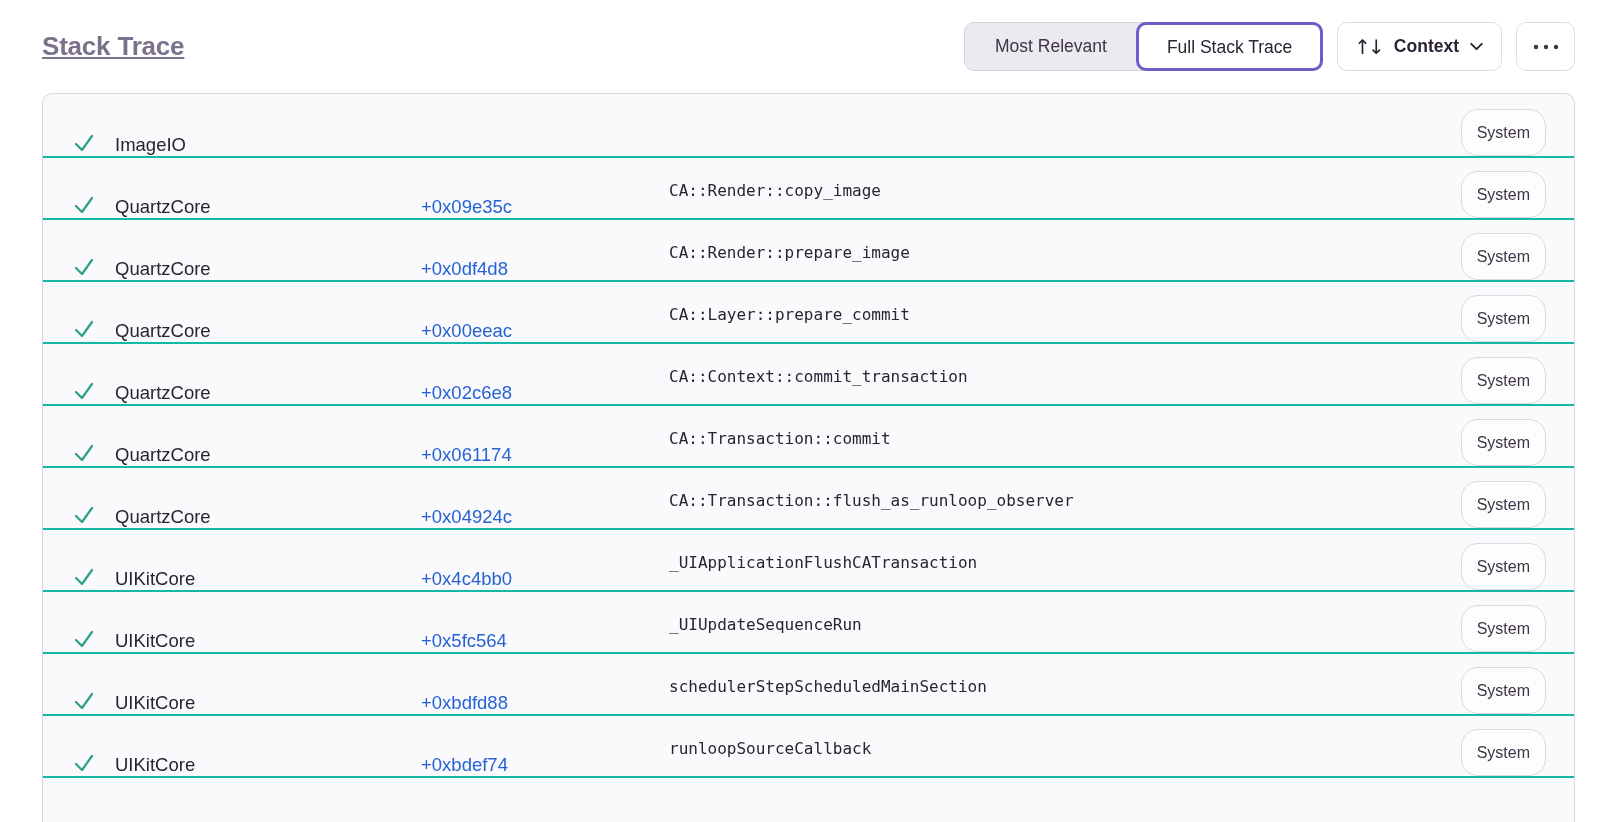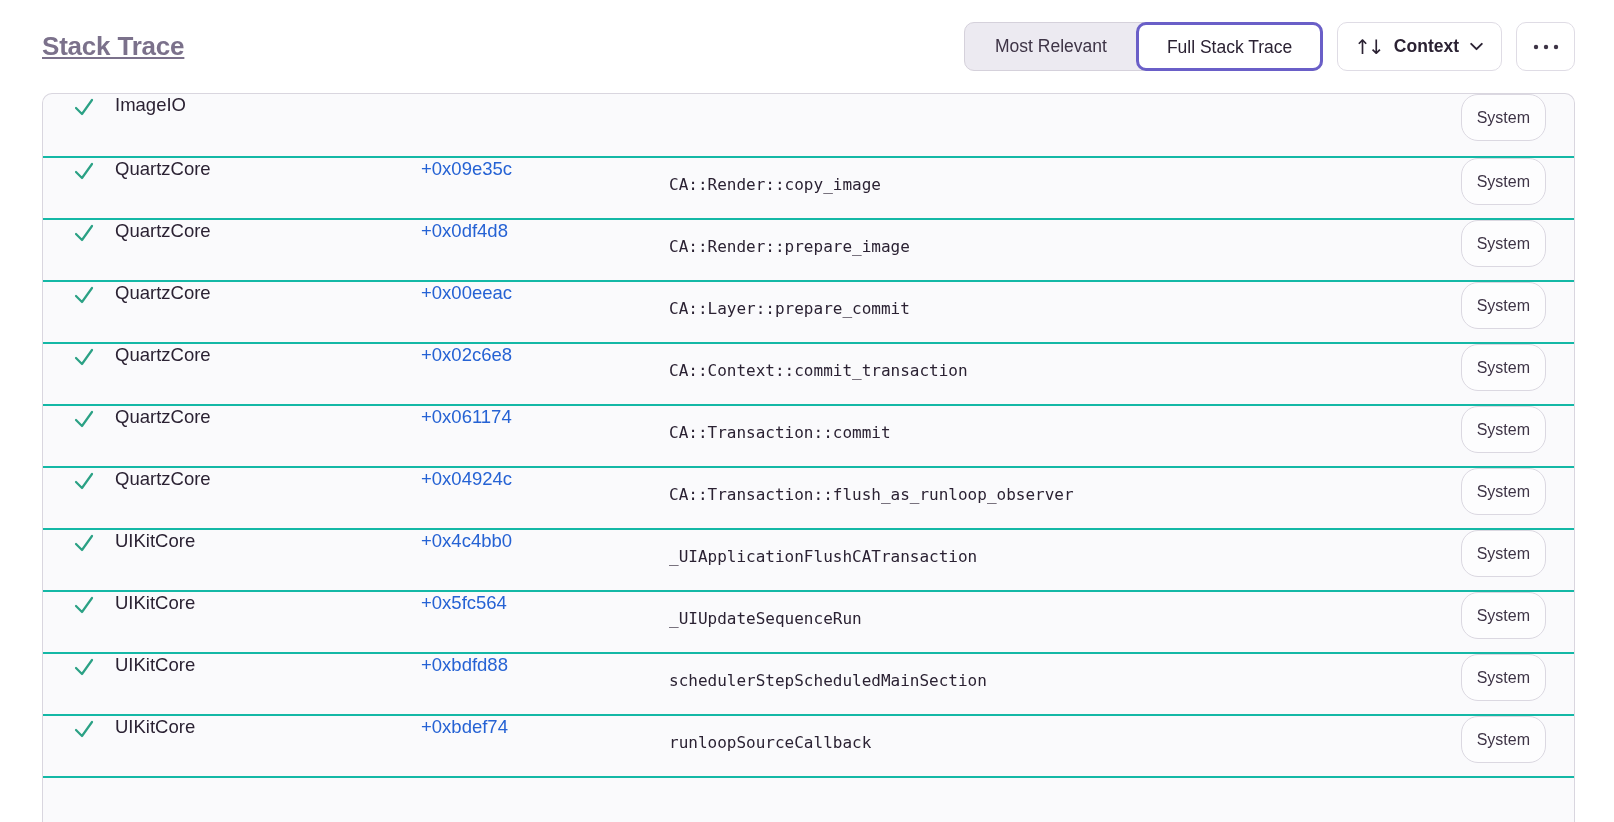--- a/index.html
+++ b/index.html
@@ -84,21 +84,21 @@
   
   .trace-table {
     border: 1.5px solid #D9D6DF;
     border-bottom: none;
     border-radius: 10px 10px 0 0;
     background: #FAFAFC;
     overflow: hidden;
   }
   .row {
     display: flex;
-    align-items: flex-start;
+    align-items: flex-end;
     min-height: 62px;
   }
   .row + .row { border-top: 2px solid #14b8a6; }
   .row.partial { height: 40px; }
 
   .check { margin-left: 28px; width: 26px; height: 26px; flex: none; display: flex; }
   .module {
     margin-left: 18px;
     width: 306px;
     flex: none;

